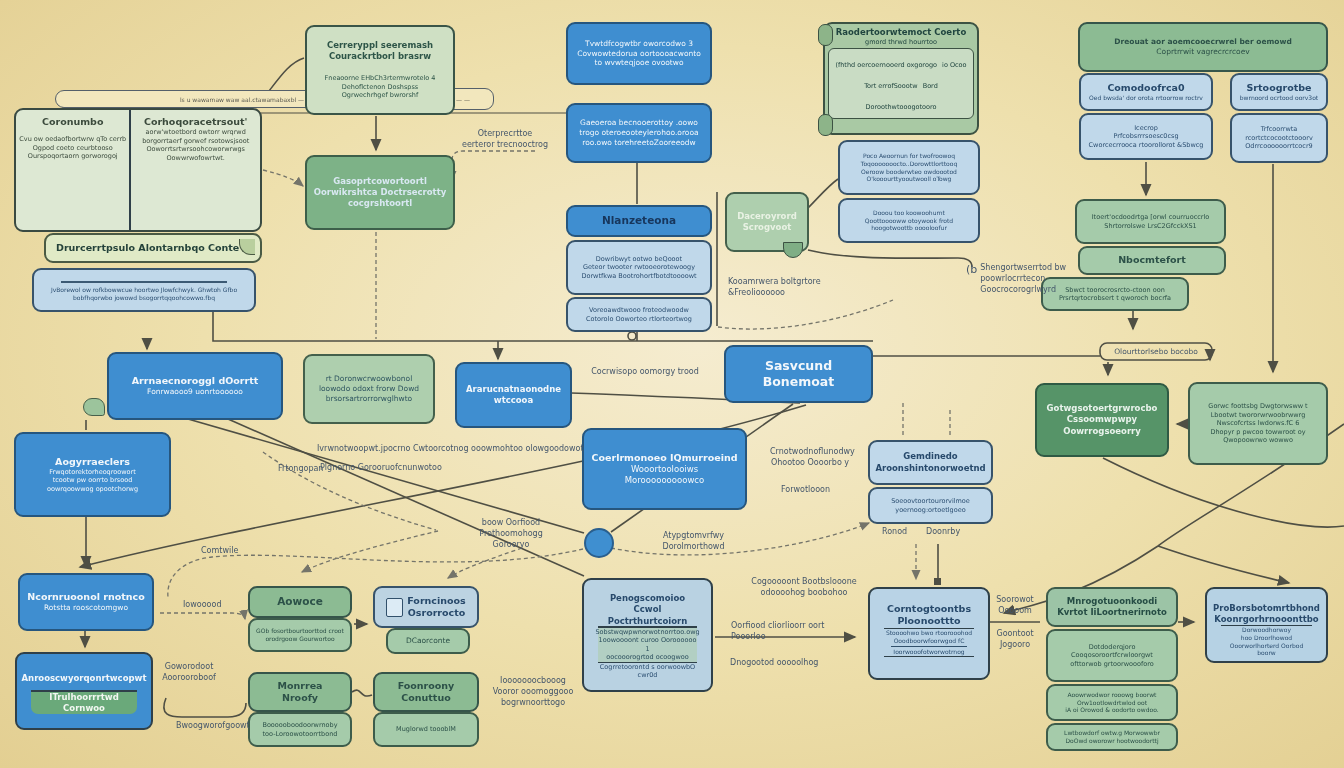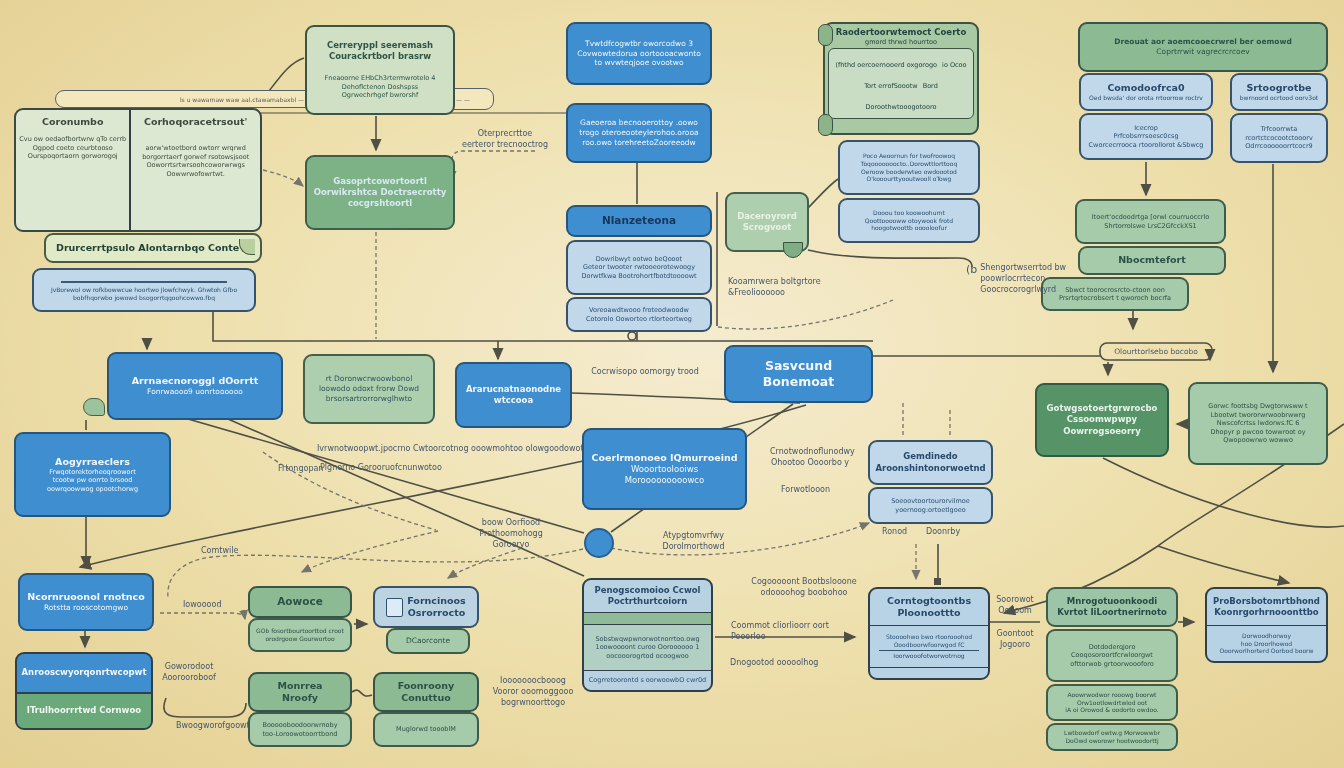--- a/index.html
+++ b/index.html
@@ -22,21 +22,21 @@
   .lg{background:#aecfae;color:#2f5560;border-color:#44604c}
   .lg2{background:#a5cbaa;color:#2c5148;border-color:#3d5c4b}
   .dg{background:#569468;color:#e9f3ec;border-color:#2f5a44}
   .bn{background:#e0eac6;color:#24423a;border-color:#4a5a44}
   .scr{background:#a9c9a4;color:#20453f;border-color:#3c5243;padding:0;justify-content:flex-start}
   .scr .inner{background:#c9dcc4;border:1.5px solid #3c5243;border-radius:6px;margin:2px;padding:3px 2px;width:146px;box-sizing:border-box}
   .t1{font-weight:bold}
   .f5{font-size:6px}.f6{font-size:6.5px}.f7{font-size:7.5px}.f8{font-size:8.5px}
   .f9{font-size:9.5px}.f10{font-size:10.5px}.f12{font-size:12.5px}
   .lbl{position:absolute;font-size:8px;color:#44566b;line-height:1.35;z-index:3;text-align:center}
-  .seg{padding:0;justify-content:flex-start}
+  .seg{padding:14px;justify-content:flex-start}
   .seg>div{width:100%;box-sizing:border-box;display:flex;flex-direction:column;justify-content:center;align-items:center}
   .hr{border-top:1.5px solid #31506b;width:85%;margin:1px auto}
   .topline{width:78%;border-top:2.5px solid #3c5a74;margin:2px auto 3px}
   .fold::after{content:"";position:absolute;right:5px;top:4px;width:15px;height:15px;
       background:#b9cf9e;border-left:1.5px solid #4a5a44;border-bottom:1.5px solid #4a5a44;
       border-radius:0 0 0 12px}
   .foldbr::after{content:"";position:absolute;right:4px;bottom:-8px;width:18px;height:14px;
       background:#7fae85;border:1.5px solid #3c5243;border-radius:0 0 10px 10px}
   .curlTL{position:absolute;width:13px;height:20px;background:#8db489;border:1.5px solid #3c5243;border-radius:7px;z-index:3}
   .doc{width:15px;height:17px;border:1.5px solid #31506b;border-radius:2px;background:#dcebf5;margin-right:4px;flex:none}
@@ -123,21 +123,21 @@
 
 <div class="n pg row" style="left:14px;top:108px;width:248px;height:124px">
   <div class="cell" style="width:114px">
     <span class="t1 f9">Coronumbo</span>
     <span class="f6" style="margin-top:7px">Cvu ow oedaofbortwrw qTo cerrb</span>
     <span class="f6">Ogpod coeto ceurbtooso</span>
     <span class="f6">Ourspoqortaorn gorworogoj</span>
   </div>
   <div class="cell" style="width:130px;border-left:2px solid #2f4049">
     <span class="t1 f9">Corhoqoracetrsout'</span>
-    <span class="f6" style="margin-top:16px">aorw'wtoetbord owtorr wrqrwd</span>
+    <span class="f6" style="margin-top:0">aorw'wtoetbord owtorr wrqrwd</span>
     <span class="f6">borgorrtaerf gorwef rsotowsjsoot</span>
     <span class="f6">Ooworrtsrtwrsoohcoworwrwgs</span>
     <span class="f6">Oowwrwofowrtwt.</span>
   </div>
 </div>
 
 <div class="n bn fold" style="left:44px;top:233px;width:218px;height:30px;align-items:flex-start;padding-left:10px">
   <span class="t1 f9">Drurcerrtpsulo Alontarnbqo Conte</span>
 </div>
 
@@ -446,21 +446,21 @@
 <div class="lbl" style="left:176px;top:721px">Bwoogworofgoowt</div>
 <div class="lbl" style="left:488px;top:676px;width:90px">
   <span>Iooooooocbooog</span><br>
   <span>Vooror ooomoggooo</span><br>
   <span>bogrwnoorttogo</span>
 </div>
 <div class="lbl" style="left:745px;top:577px;width:118px">
   <span>Cogooooont Bootbslooone</span><br>
   <span>odoooohog boobohoo</span>
 </div>
-<div class="lbl" style="left:731px;top:621px;width:130px;text-align:left">Coommot cliorlioorr oort Pooorloo</div>
+<div class="lbl" style="left:731px;top:621px;width:130px;text-align:left">Oorfiood cliorlioorr oort Pooorloo</div>
 <div class="lbl" style="left:730px;top:658px;width:100px;text-align:left">Dnogootod ooooolhog</div>
 <div class="lbl" style="left:882px;top:527px">Ronod</div>
 <div class="lbl" style="left:926px;top:527px">Doonrby</div>
 <div class="lbl" style="left:994px;top:595px;width:42px">
   <span>Soorowot</span><br>
   <span>Ooooom</span>
 </div>
 <div class="lbl" style="left:994px;top:629px;width:42px">
   <span>Goontoot</span><br>
   <span>Jogooro</span>

